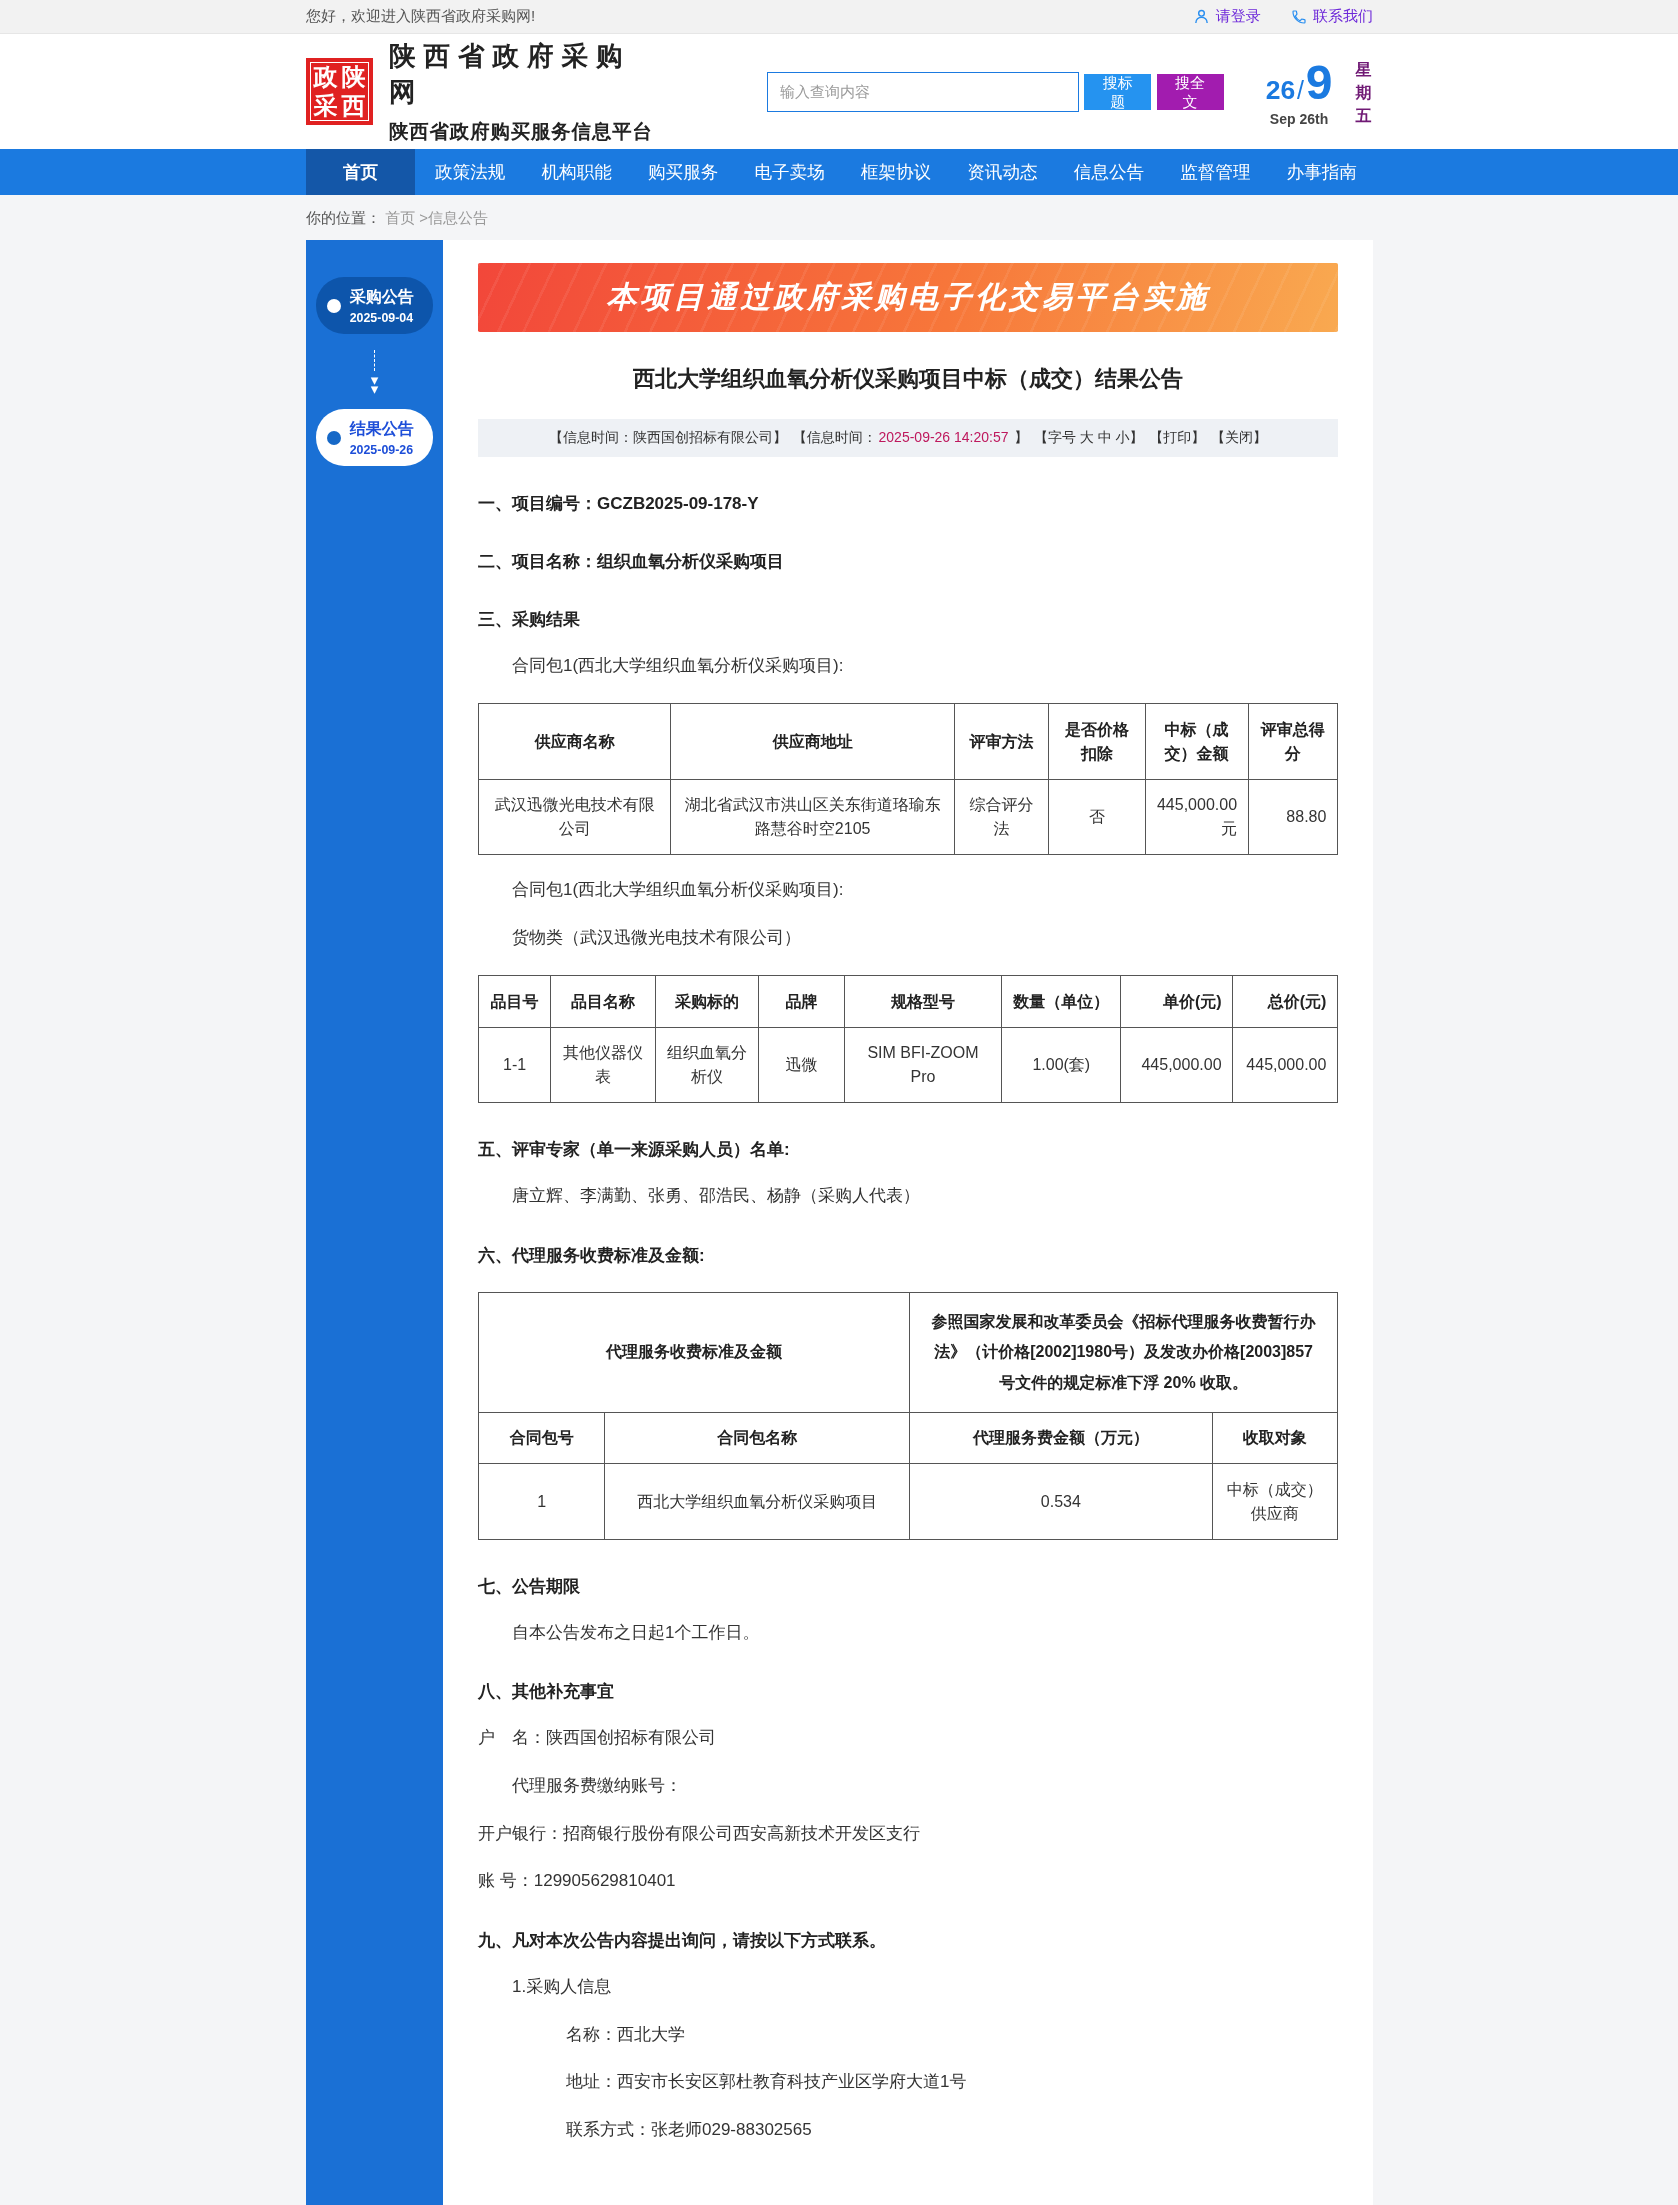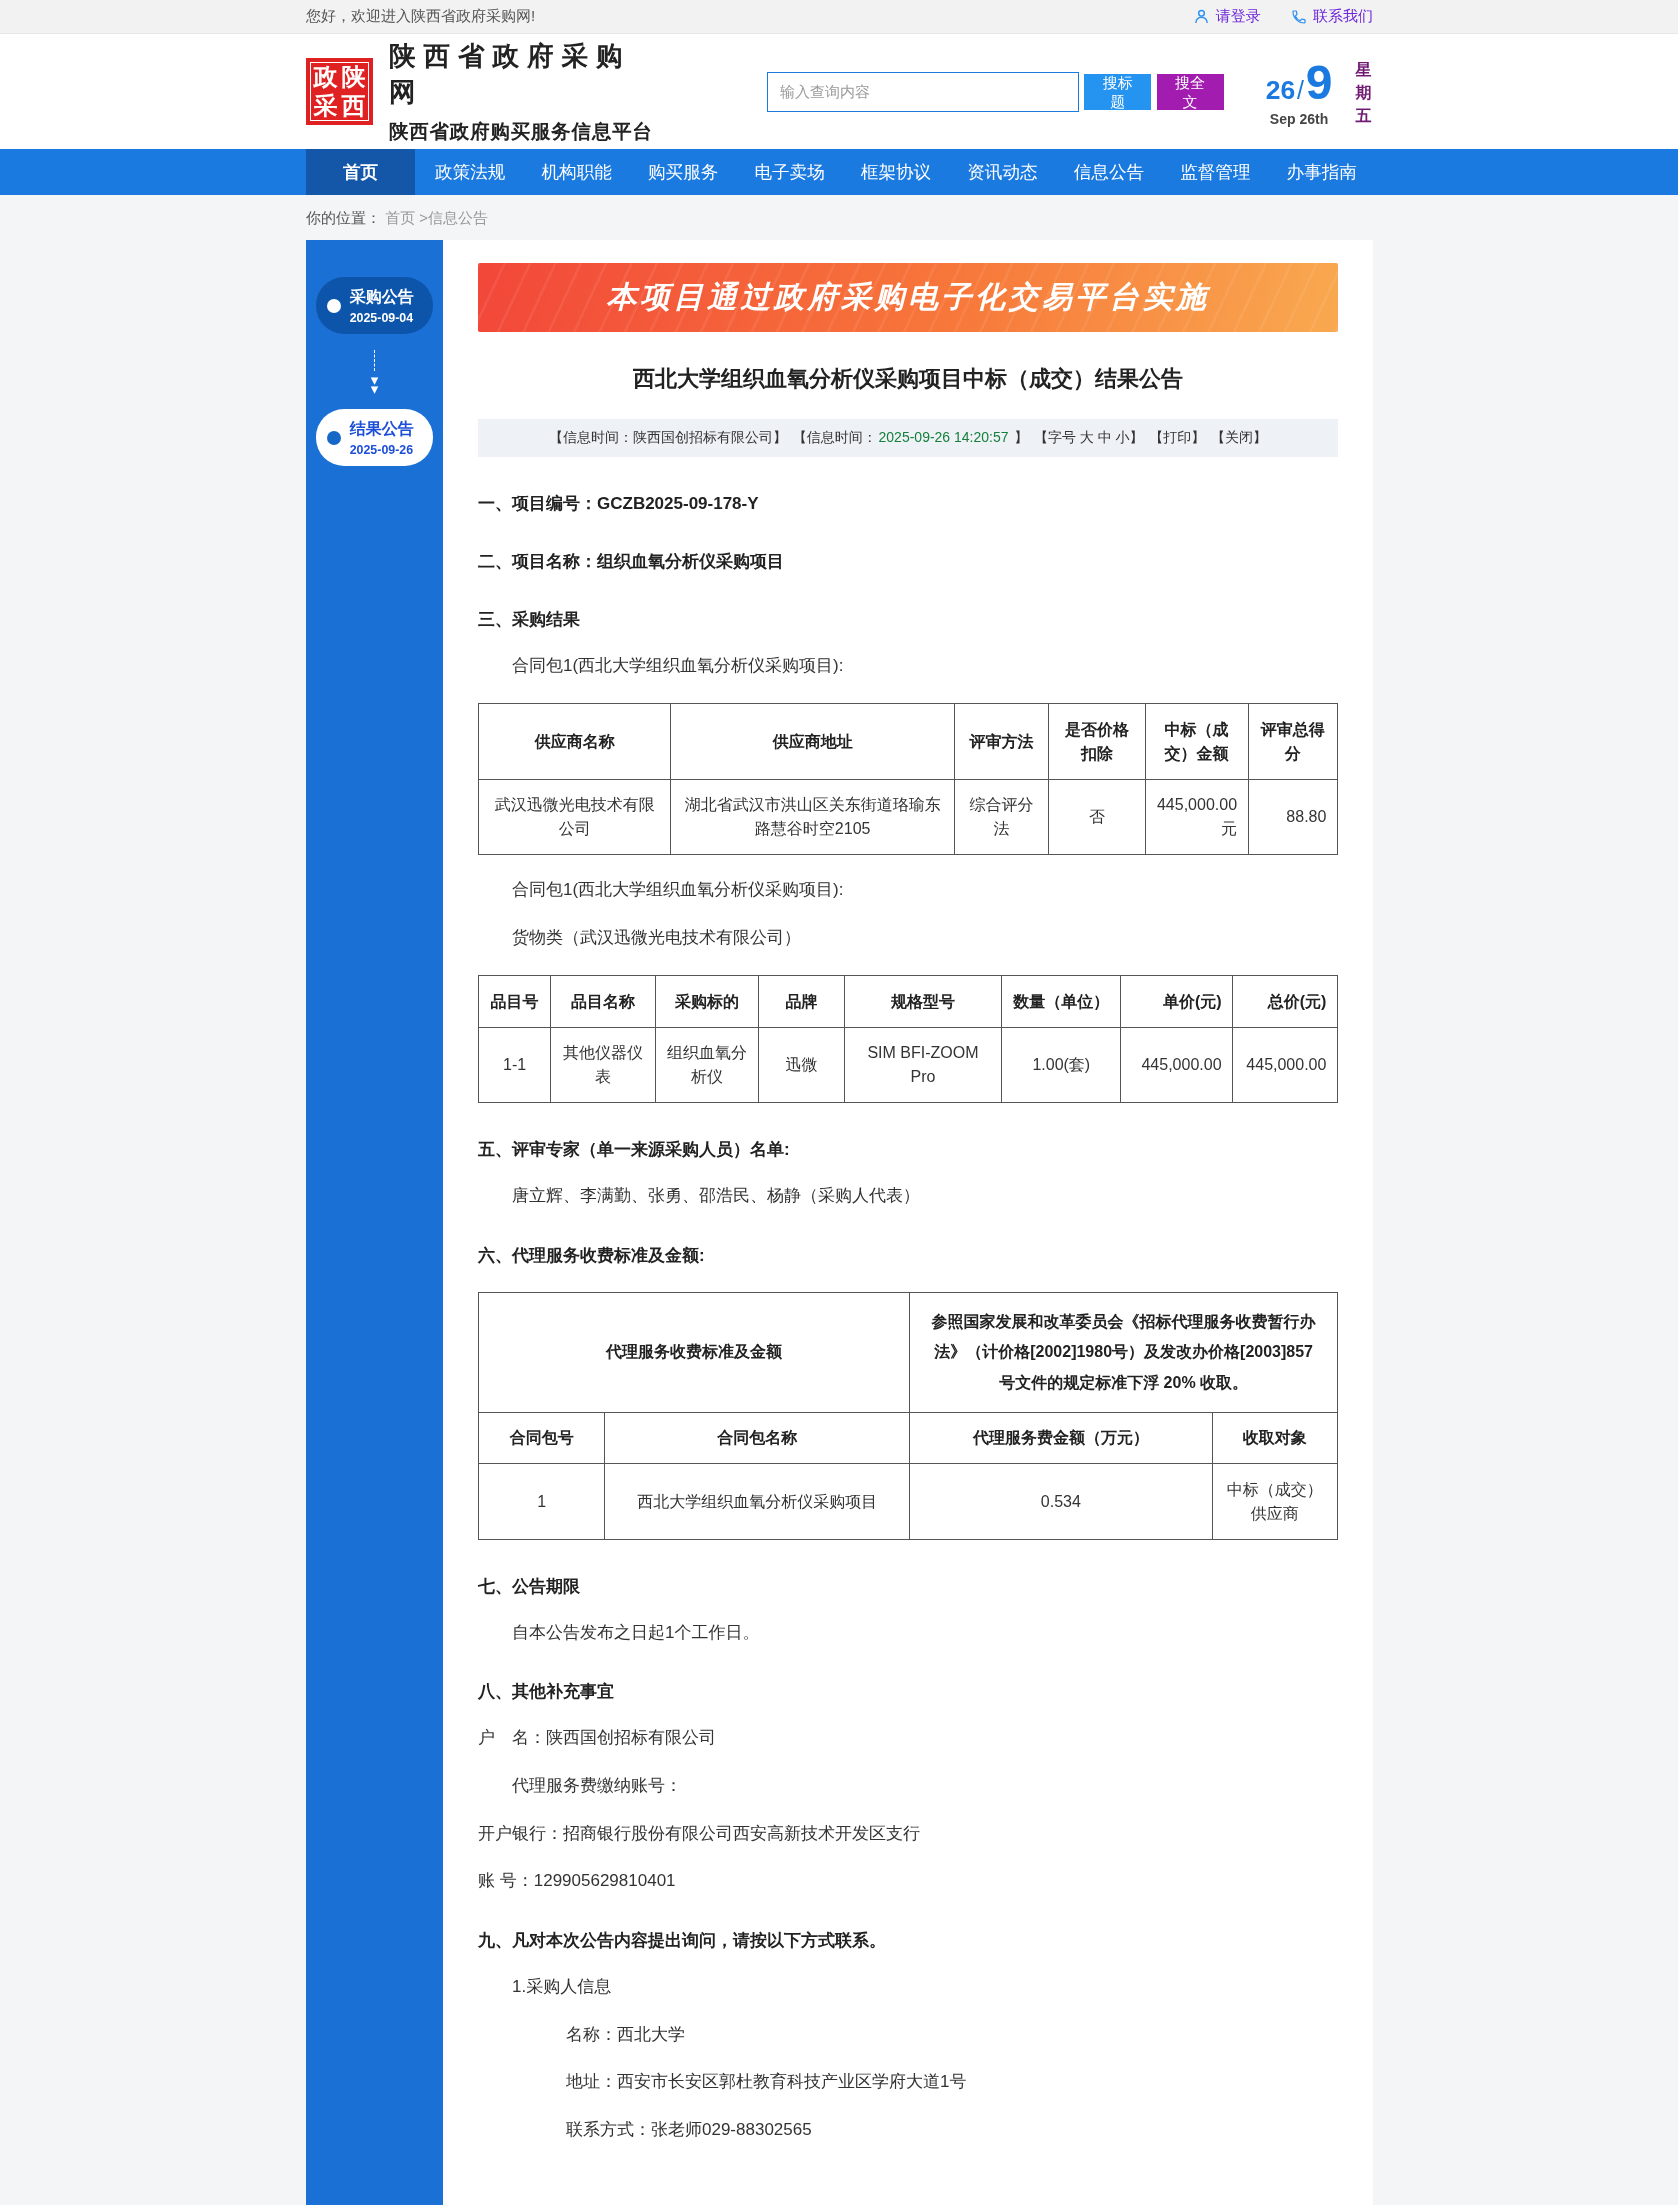--- a/index.html
+++ b/index.html
@@ -69,21 +69,21 @@
 
   .content { flex: 1; background: #fff; padding: 23px 35px 62px; min-height: 1853px; }
 
   
   .banner { height: 69px; background: linear-gradient(100deg, #f2473a 0%, #f7773a 55%, #f9a950 100%); display: flex; align-items: center; justify-content: center; color: #fff; font-size: 30px; font-weight: 700; font-style: italic; letter-spacing: 3.5px; border-radius: 1.8px; position: relative; overflow: hidden; }
   .banner::after { content: ""; position: absolute; inset: 0; background: repeating-linear-gradient(115deg, rgba(255,255,255,0.07) 0 2.6px, transparent 2.6px 23px); }
   .banner span { position: relative; z-index: 1; }
   .art-title { text-align: center; font-size: 22px; font-weight: 700; color: #222; margin-top: 32px; }
   .meta { margin-top: 25px; background: #eef1f5; text-align: center; padding: 9.7px 0; font-size: 14px; color: #333; }
   .meta span { margin: 0 0.9px; }
-  .meta .red { color: #15803d; }
+  .meta .red { color: #be185d; }
   .meta .click { cursor: pointer; }
 
   .sec-h { font-size: 17px; font-weight: 700; color: #222; margin-top: 35px; }
   .para { font-size: 17px; color: #333; margin-top: 23px; line-height: 1.45; }
   .ind1 { padding-left: 34px; }
   .ind2 { padding-left: 88px; }
 
   table { width: 100%; border-collapse: collapse; margin-top: 25px; table-layout: fixed; }
   th, td { border: 0.9px solid #555; font-size: 16px; color: #333; padding: 13.2px 8.8px; text-align: center; vertical-align: middle; line-height: 1.5; }
   th { font-weight: 700; color: #222; }

